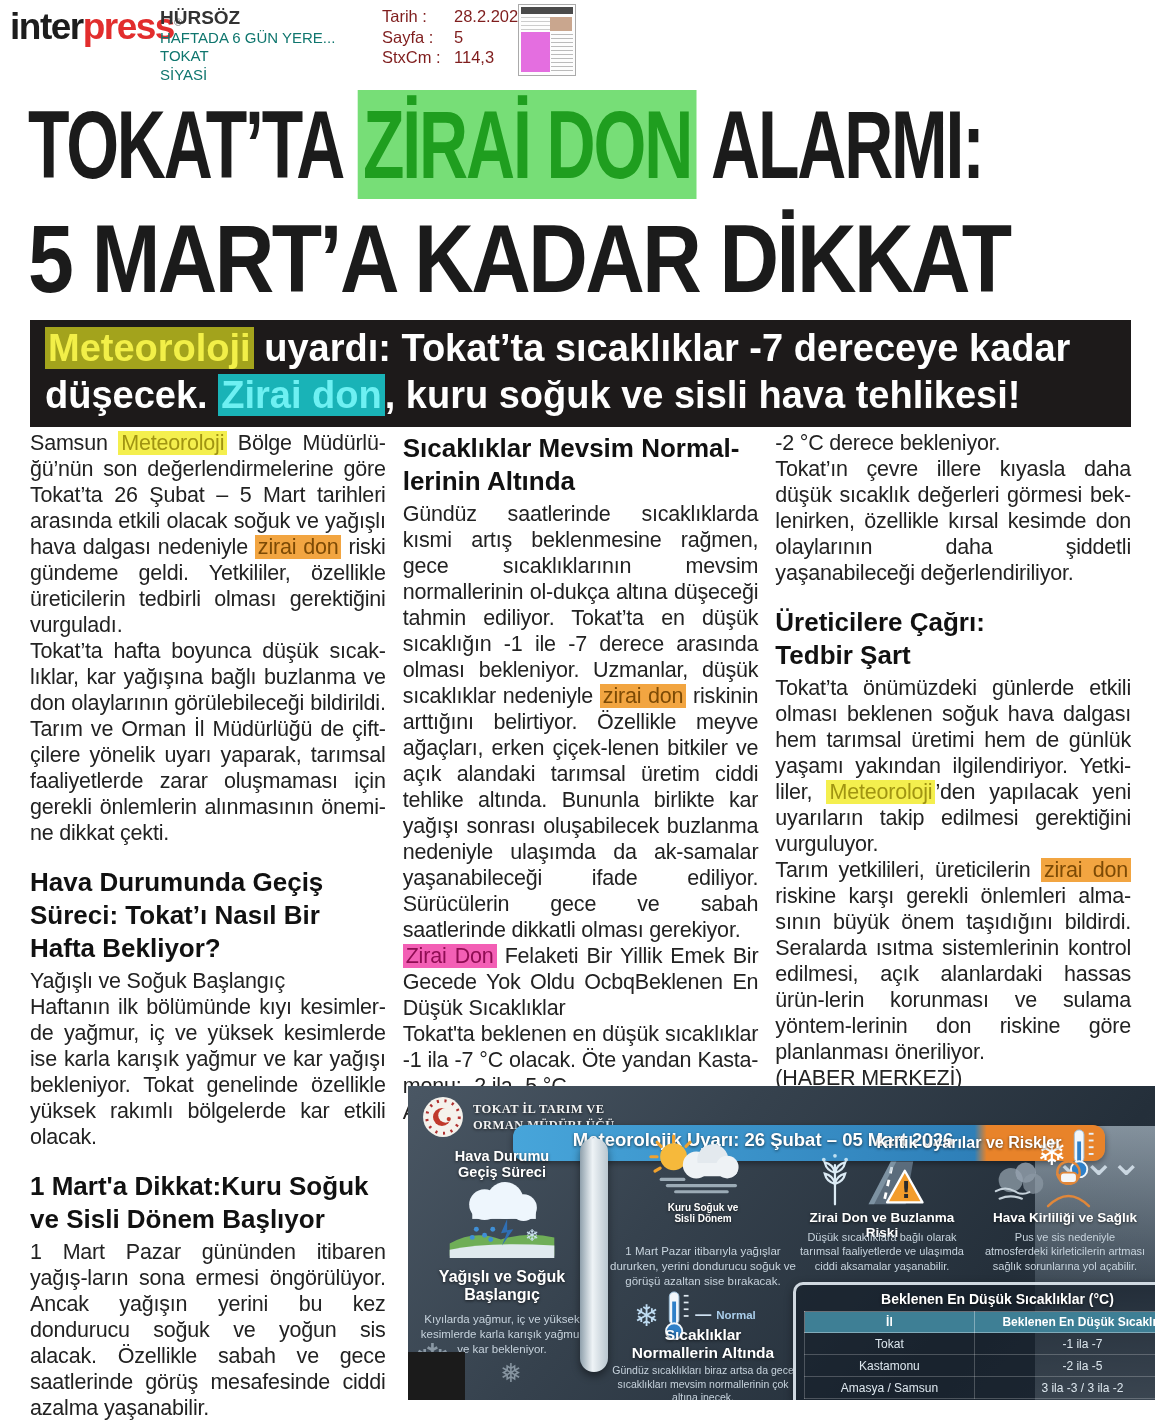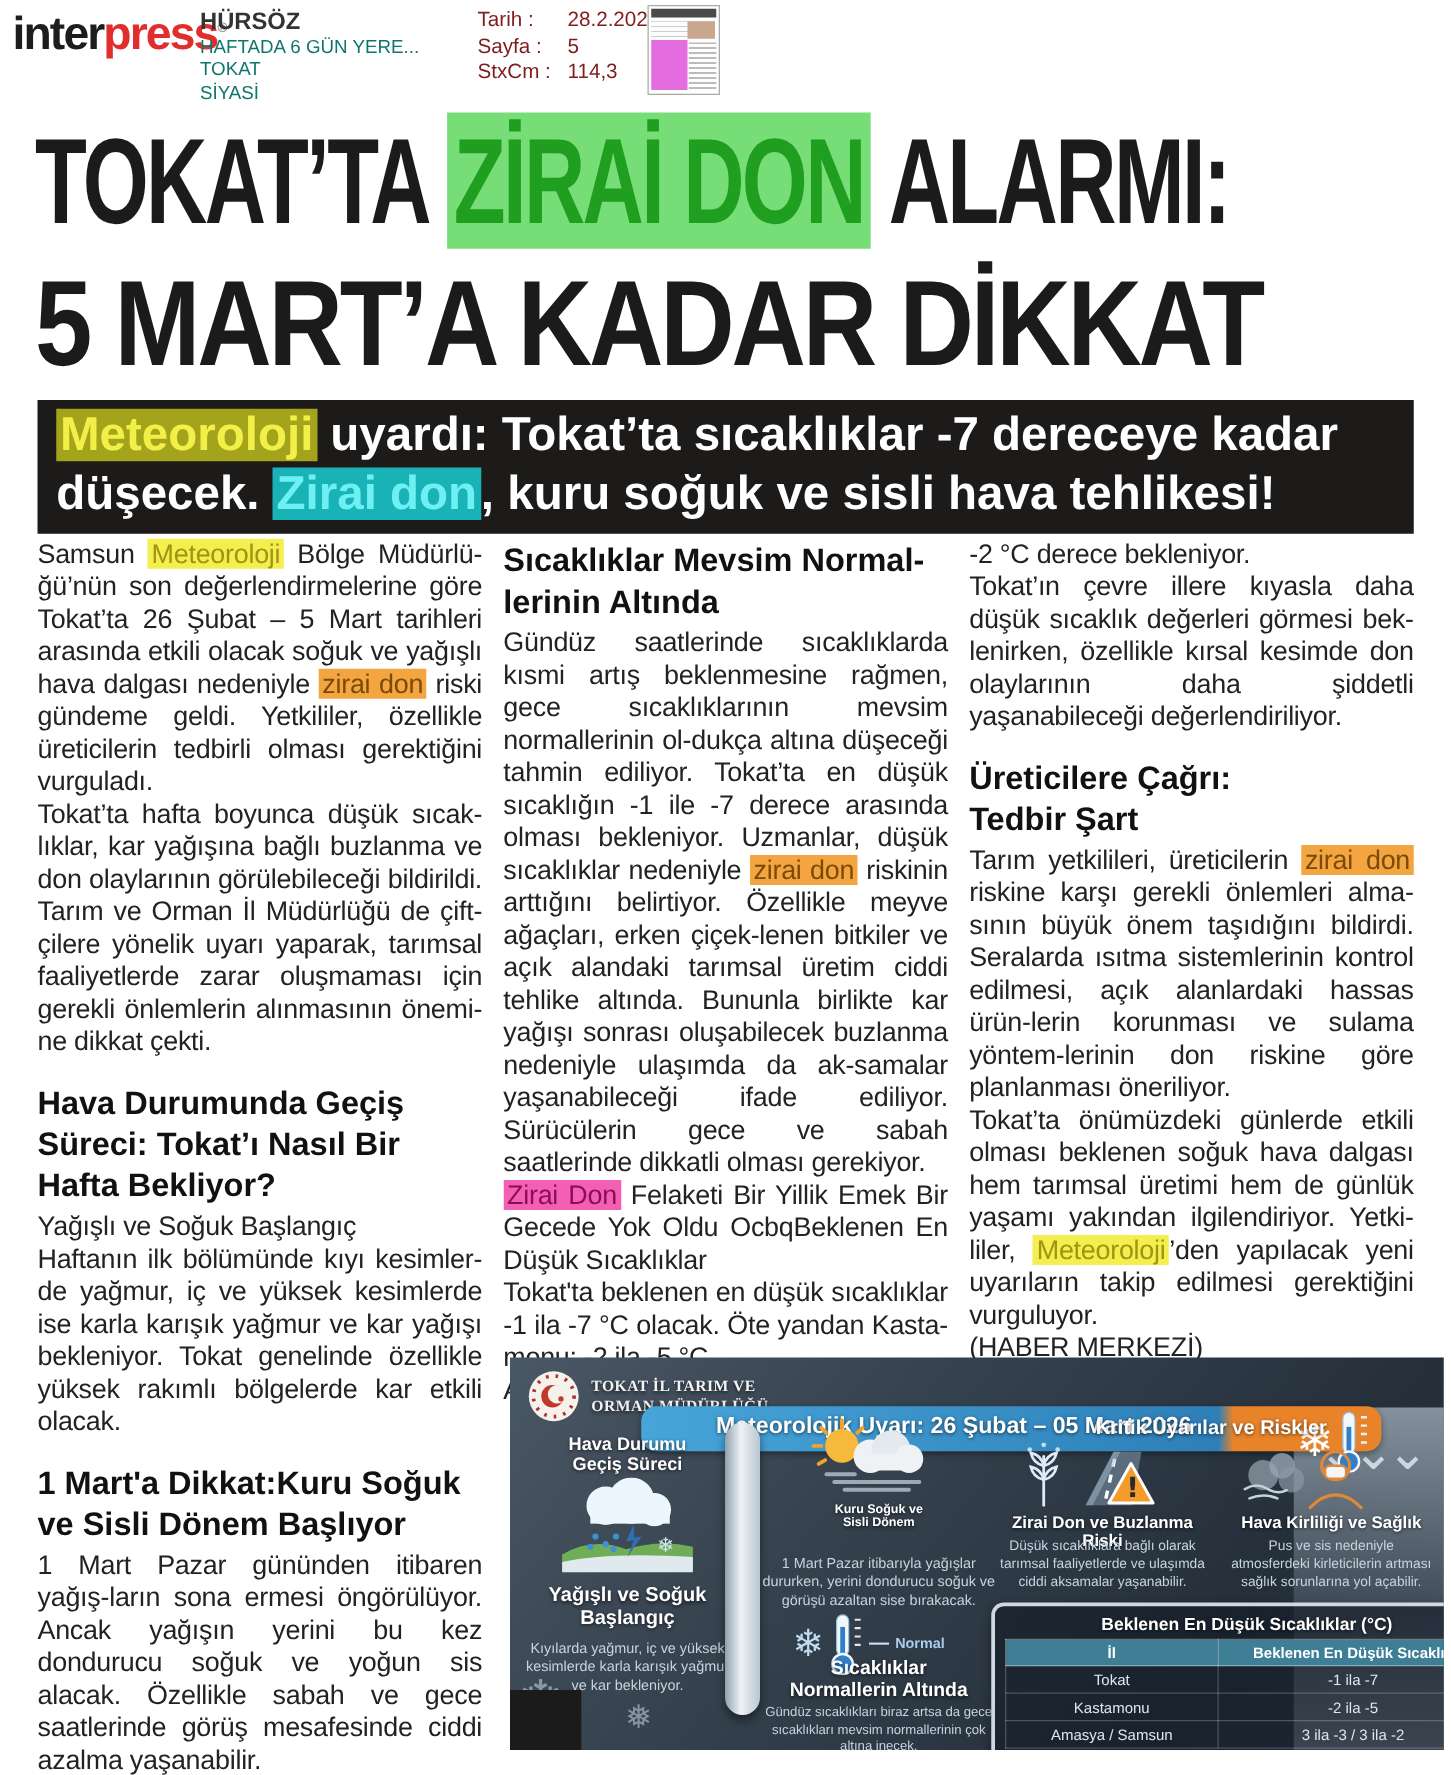--- a/index.html
+++ b/index.html
@@ -150,22 +150,22 @@
       <p><span>Gündüz saatlerinde sıcaklıklarda kısmi artış beklenmesine rağmen, gece sıcaklıklarının mevsim normallerinin ol-dukça altına düşeceği tahmin ediliyor. Tokat’ta en düşük sıcaklığın -1 ile -7 derece arasında olması bekleniyor. Uzmanlar, düşük sıcaklıklar nedeniyle </span><span class="hl hl-orange">zirai don</span><span> riskinin arttığını belirtiyor. Özellikle meyve ağaçları, erken çiçek-lenen bitkiler ve açık alandaki tarımsal üretim ciddi tehlike altında. Bununla birlikte kar yağışı sonrası oluşabilecek buzlanma nedeniyle ulaşımda da ak-samalar yaşanabileceği ifade ediliyor. Sürücülerin gece ve sabah saatlerinde dikkatli olması gerekiyor.</span></p>
       <p><span class="hl hl-pink">Zirai Don</span><span> Felaketi Bir Yillik Emek Bir Gecede Yok Oldu OcbqBeklenen En Düşük Sıcaklıklar</span></p>
       <p><span>Tokat'ta beklenen en düşük sıcaklıklar -1 ila -7 °C olacak. Öte yandan Kasta-monu: -2 ila -5 °C</span></p>
       <p><span>Amasya: 3 ila -3 °C ve Samsun: 3 ila</span></p>
     </div>
     <div class="col">
       <p><span>-2 °C derece bekleniyor.</span></p>
       <p><span>Tokat’ın çevre illere kıyasla daha düşük sıcaklık değerleri görmesi bek-lenirken, özellikle kırsal kesimde don olaylarının daha şiddetli yaşanabileceği değerlendiriliyor.</span></p>
       <h3>Üreticilere Çağrı:
 Tedbir Şart</h3>
+      <p><span>Tokat’ta önümüzdeki günlerde etkili olması beklenen soğuk hava dalgası hem tarımsal üretimi hem de günlük yaşamı yakından ilgilendiriyor. Yetki-liler, </span><span class="hl hl-yellow">Meteoroloji</span><span>’den yapılacak yeni uyarıların takip edilmesi gerektiğini vurguluyor.</span></p>
       <p><span>Tarım yetkilileri, üreticilerin </span><span class="hl hl-orange">zirai don</span><span> riskine karşı gerekli önlemleri alma-sının büyük önem taşıdığını bildirdi. Seralarda ısıtma sistemlerinin kontrol edilmesi, açık alanlardaki hassas ürün-lerin korunması ve sulama yöntem-lerinin don riskine göre planlanması öneriliyor.</span></p>
-      <p><span>Tokat’ta önümüzdeki günlerde etkili olması beklenen soğuk hava dalgası hem tarımsal üretimi hem de günlük yaşamı yakından ilgilendiriyor. Yetki-liler, </span><span class="hl hl-yellow">Meteoroloji</span><span>’den yapılacak yeni uyarıların takip edilmesi gerektiğini vurguluyor.</span></p>
       <p><span>(HABER MERKEZİ)</span></p>
     </div>
   </div>
 
   <div class="info">
     <div class="frost-r"></div>
     <div class="icicles">⌄⌄⌄</div>
 
     <div class="ilogo">
       <svg width="42" height="42" viewBox="0 0 40 40">

